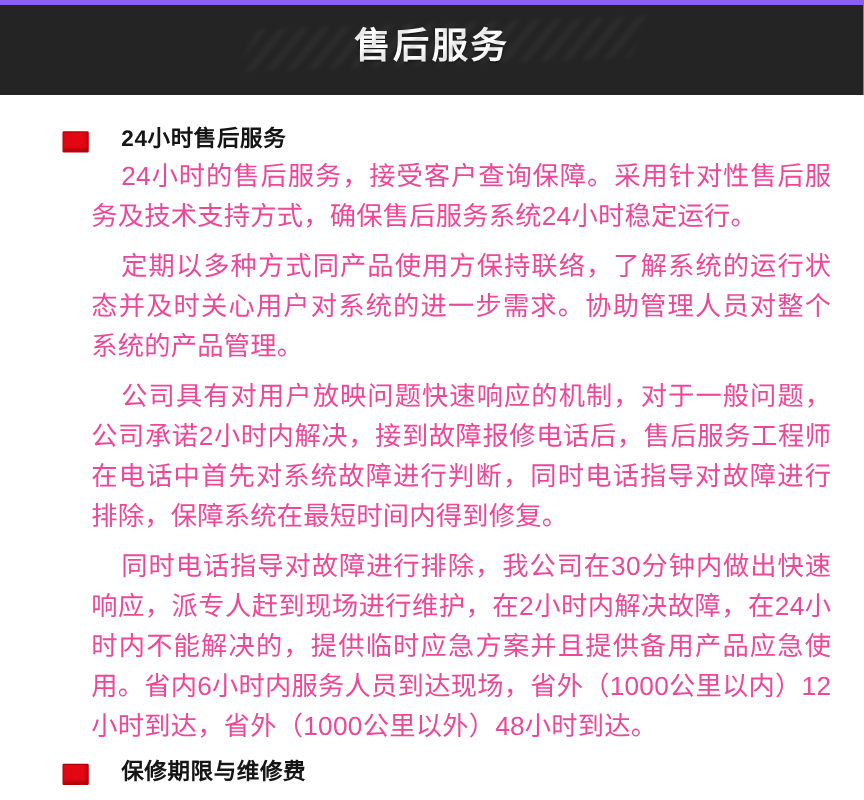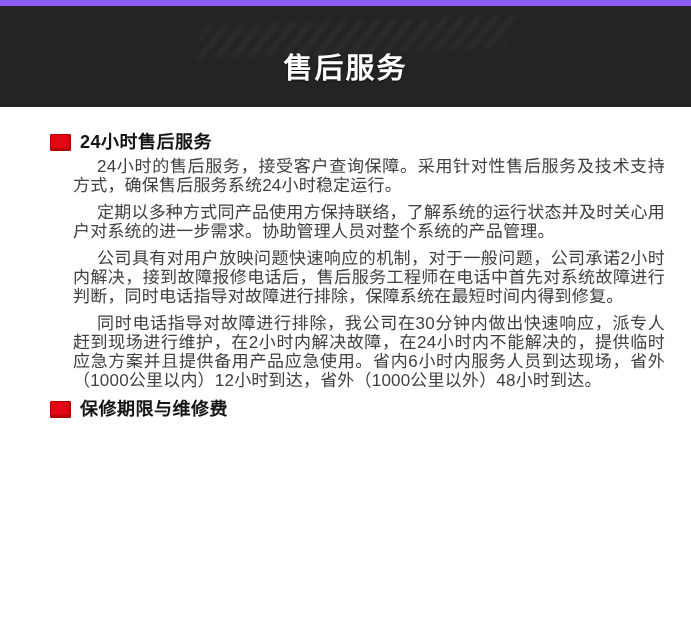--- a/index.html
+++ b/index.html
@@ -11,23 +11,23 @@
     height: 640px;
     background: #ffffff;
     overflow: hidden;
     font-family: "Liberation Sans", "DejaVu Sans", sans-serif;
     -webkit-font-smoothing: antialiased;
   }
   
   .banner {
     position: relative;
     width: 691px;
-    height: 107px;
+    height: 76px;
     background: #242424;
-    border-top: 6px solid #8b5cf6;
+    border-top: 4px solid #8b5cf6;
     box-sizing: border-box;
     display: flex;
     align-items: flex-end;
     justify-content: center;
     overflow: hidden;
   }
   .banner-title {
     margin: 0 0 24px 0;
     color: #ffffff;
     font-size: 29px;
@@ -54,22 +54,22 @@
   
   .content {
     margin-top: 24px;
     padding: 0 26px 0 50px;
   }
   .svc-section {
     margin-bottom: 2px;
   }
   .heading-row {
     display: flex;
-    align-items: center;
-    gap: 9px;
+    align-items: flex-end;
+    gap: 26px;
     margin-bottom: 4px;
     min-height: 22px;
   }
   .bullet {
     flex: 0 0 auto;
     width: 19px;
     height: 15px;
     background: var(--accent, #e30613);
     border: 1px solid #b00008;
     border-radius: 1px;
@@ -81,23 +81,23 @@
     line-height: 22px;
     font-weight: 700;
     color: #151515;
     letter-spacing: .5px;
   }
   .body {
     margin-left: 23px;
   }
   .body p {
     margin: 0 0 8px 0;
-    font-size: 17px;
-    line-height: 19px;
-    color: #404040;
+    font-size: 21px;
+    line-height: 32px;
+    color: #ec4899;
     text-indent: 24px;
     text-align: justify;
     letter-spacing: .2px;
   }
 </style>
 </head>
 <body>
 
 <header class="banner" style="background: rgb(36, 36, 36);">
   <div class="watermark"></div>

